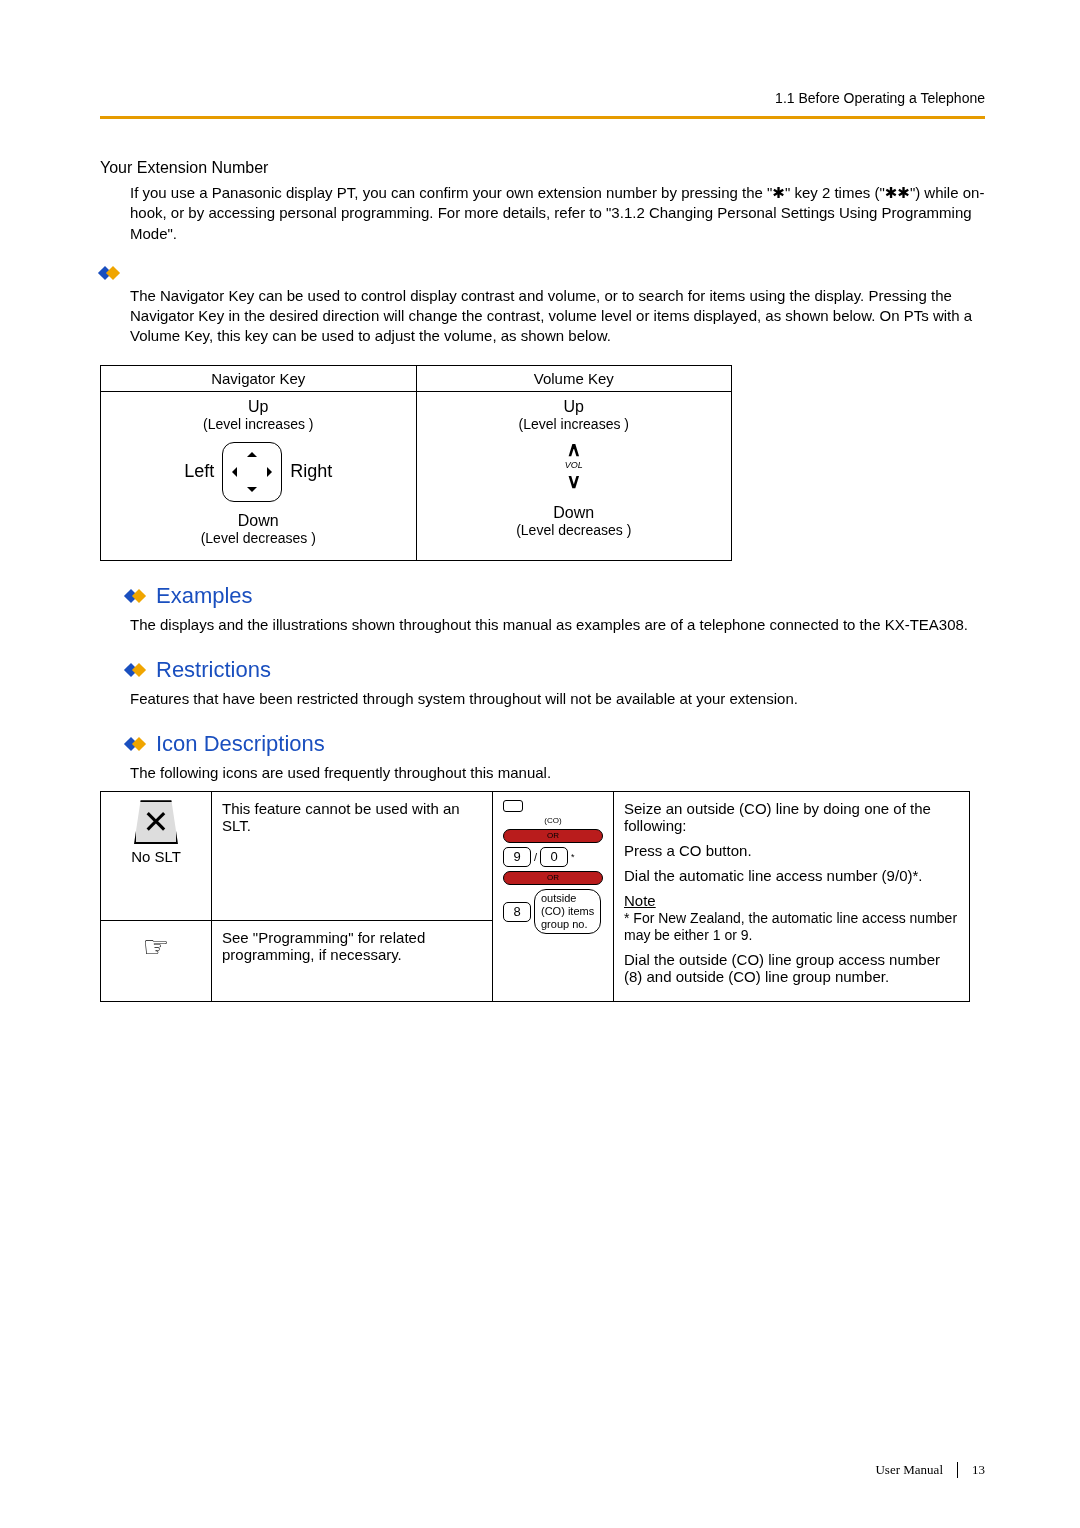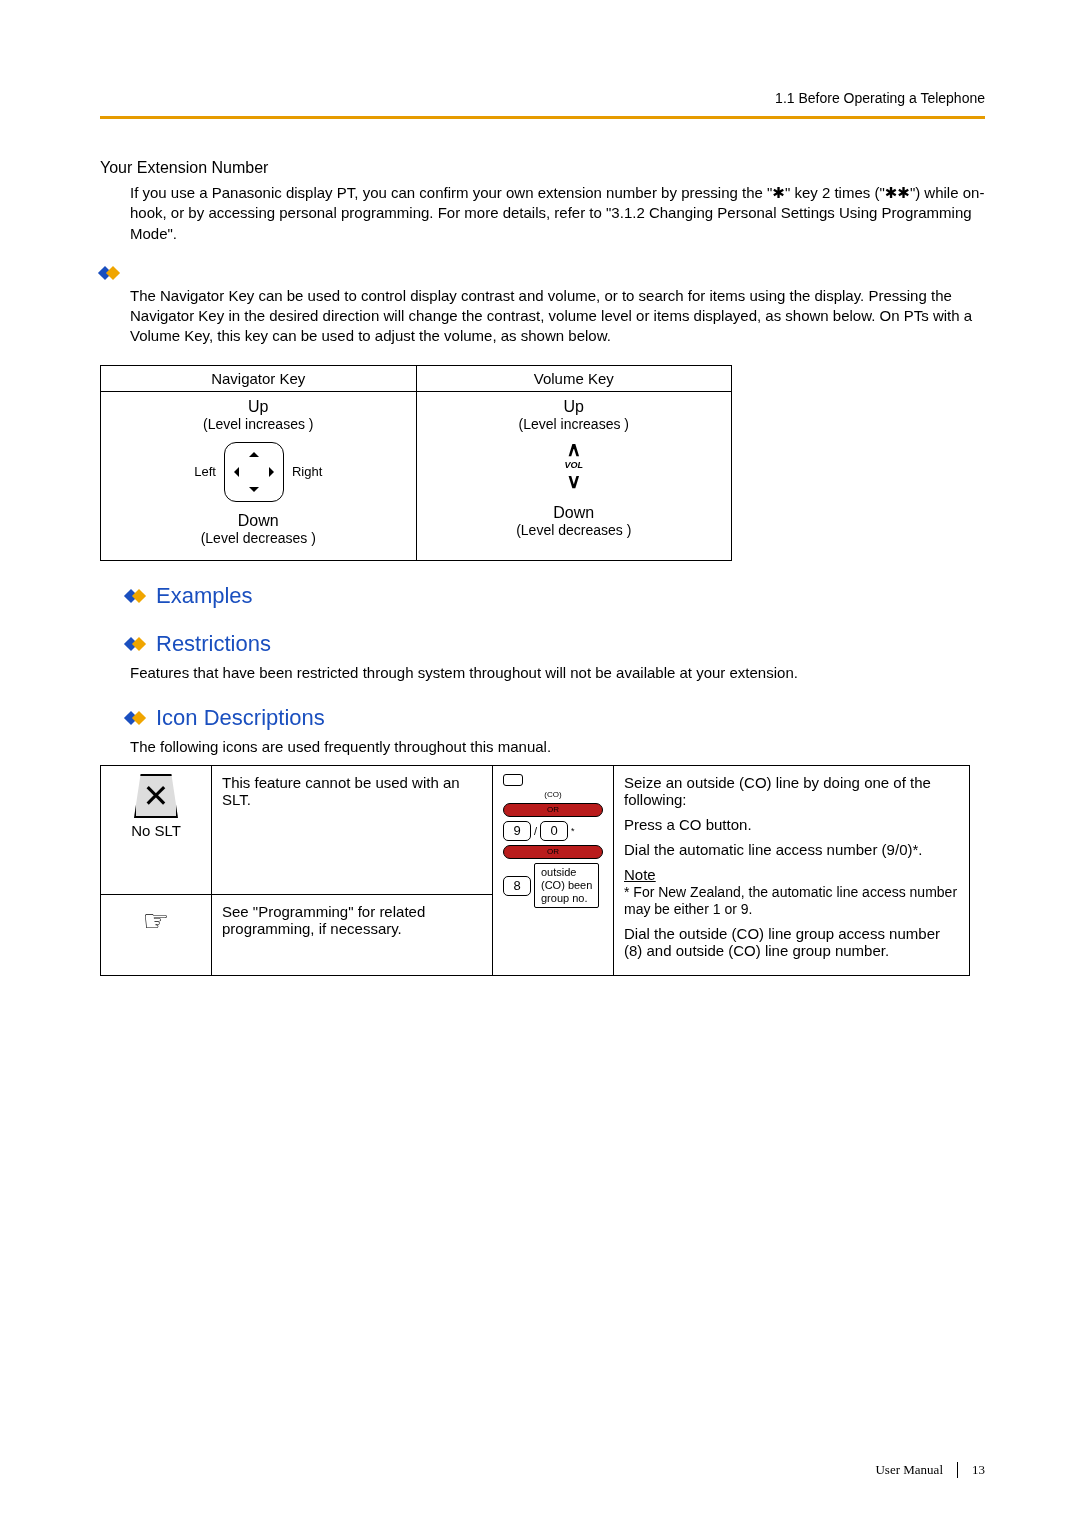--- a/index.html
+++ b/index.html
@@ -100,30 +100,30 @@
     width: 0; height: 0;
     border: 5px solid transparent;
   }
   .nav-pad .tri.up    { border-bottom-color:#000; top:4px; left:24px; }
   .nav-pad .tri.down  { border-top-color:#000;    bottom:4px; left:24px; }
   .nav-pad .tri.left  { border-right-color:#000;  left:4px; top:24px; }
   .nav-pad .tri.right { border-left-color:#000;   right:4px; top:24px; }
   .nav-pad-row {
     display:flex; align-items:center; justify-content:center; gap:8px;
   }
-  .nav-side { font-size:13px; }
+  .nav-side { font-size:18px; }
   .vol-key {
     display:flex; flex-direction:column; align-items:center; gap:4px;
     margin: 4px 0 10px;
   }
   .vol-key .chev {
     font-size: 20px; line-height: 14px; font-weight: bold;
   }
   .vol-key .lbl {
-    font-size: 9px; font-style: italic; font-weight: bold;
+    font-size: 9px; font-style: italic; font-weight: normal;
   }
 
   
   .icon-table {
     border: 1px solid #000;
     border-collapse: collapse;
     width: 870px;
     margin-top: 8px;
     font-size: 15px;
   }
@@ -165,21 +165,21 @@
     border:1px solid #000; border-radius:8px; background:#b91c1c;
     font-size:8px; padding:0 6px; line-height:12px;
   }
   .key-row { display:flex; align-items:center; gap:3px; }
   .key {
     border:1px solid #000; border-radius:5px; padding:0 6px;
     font-size:13px; line-height:18px; min-width:14px; text-align:center;
   }
   .small-star { font-size:9px; vertical-align:super; }
   .outside-box {
-    border:1px solid #000; border-radius:2px; padding:2px 6px;
+    border:1px solid #000; border-radius:12px; padding:2px 6px;
     font-size:11px; line-height:13px; text-align:left;
   }
   .seize-body p { margin: 0 0 8px 0; }
   .seize-body .indent1 { margin-left: 0; }
   .seize-body .note-label { text-decoration: underline; }
   .seize-body .sub { font-size:14px; }
 
   
   .footer {
     position: absolute;
@@ -254,20 +254,21 @@
         </div>
       </td>
     </tr>
   </tbody>
     </table>
 
   <div class="section-title indent">
     <span class="diamonds"></span>
     <span>Examples</span>
   </div>
+  <div class="para">The displays and the illustrations shown throughout this manual as examples are of a telephone connected to the KX-TEA308.</div>
 
   <div class="section-title indent">
     <span class="diamonds"></span>
     <span>Restrictions</span>
   </div>
   <div class="para">Features that have been restricted through system throughout will not be available at your extension.</div>
 
   <div class="section-title indent">
     <span class="diamonds"></span>
     <span>Icon Descriptions</span>
@@ -294,21 +295,21 @@
             <span class="key">9</span>
             <span>/</span>
             <span class="key">0</span>
             <span class="small-star">*</span>
           </div>
           <div class="or-pill">OR</div>
           <div class="key-row">
             <span class="key">8</span>
             <div class="outside-box">
               <div>outside</div>
-              <div>(CO) been</div>
+              <div>(CO) items</div>
               <div>group no.</div>
             </div>
           </div>
         </div>
       </td>
       <td rowspan="2" class="seize-body">
         <p>Seize an outside (CO) line by doing one of the following:</p>
         <p class="indent1">Press a CO button.</p>
         <p class="indent1">Dial the automatic line access number (9/0)*.</p>
         <p class="indent1">

